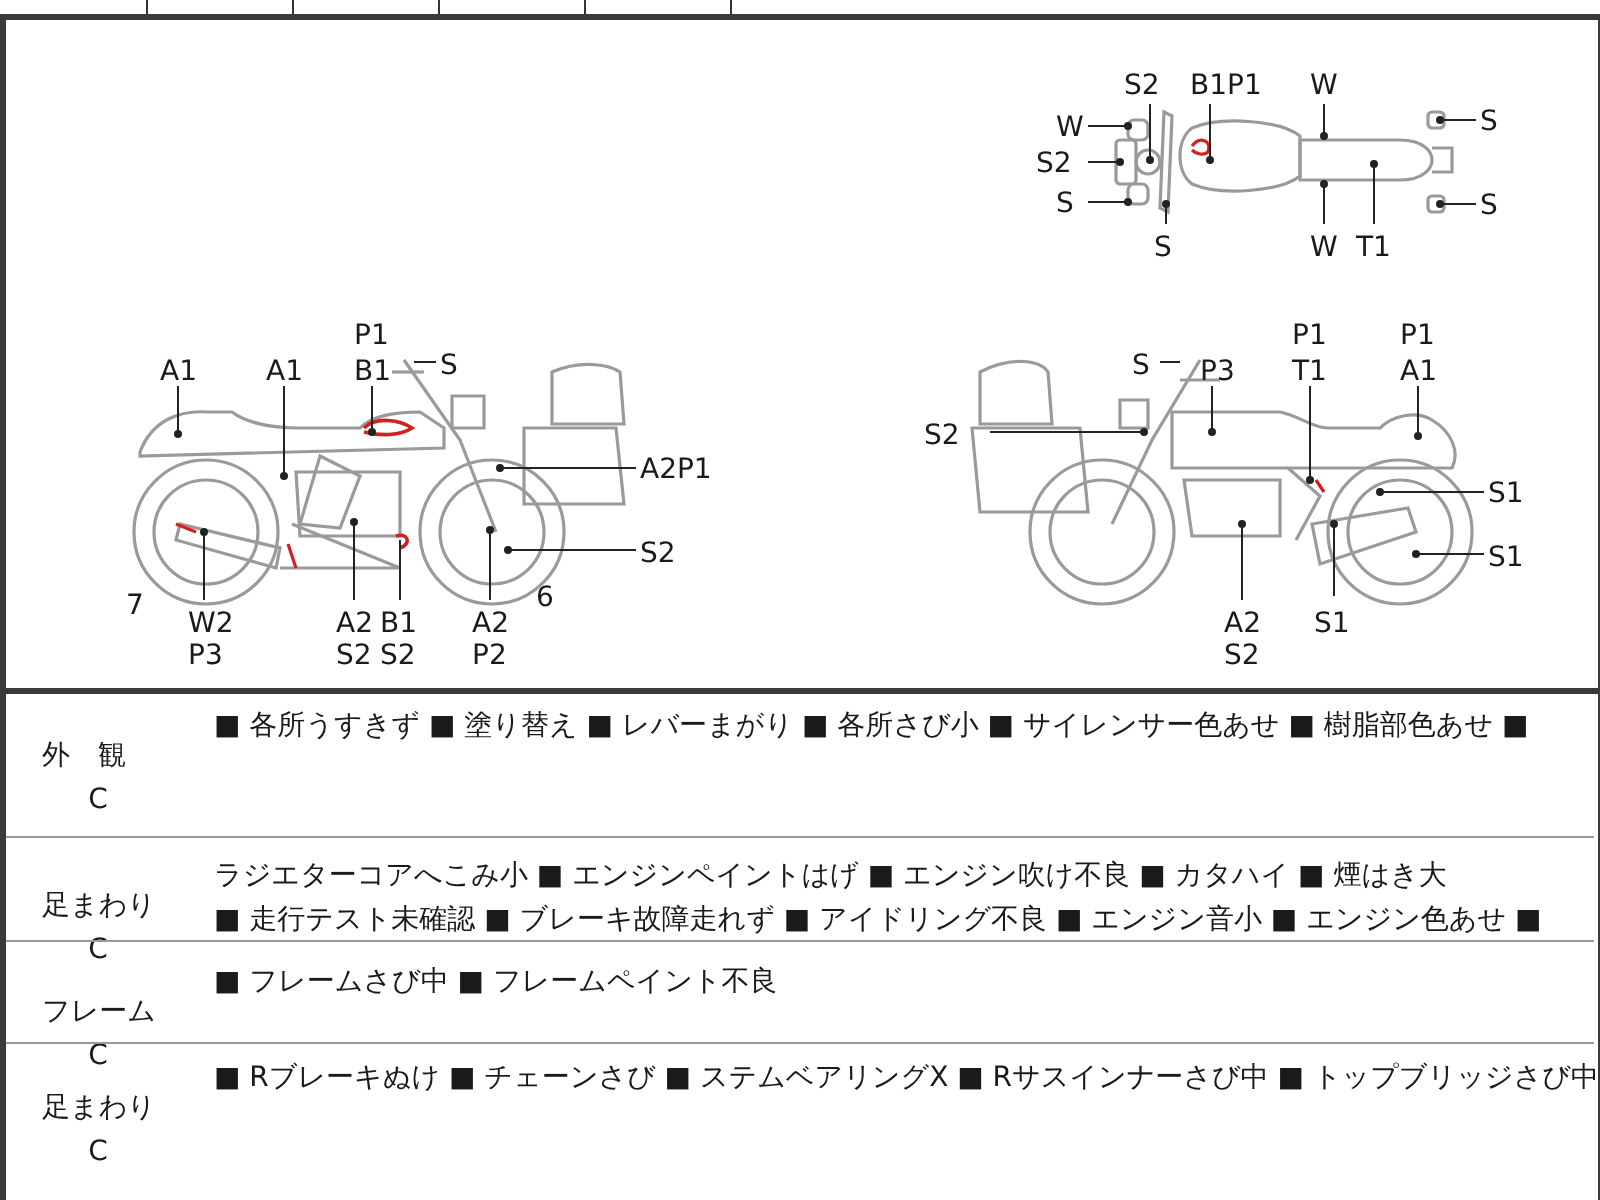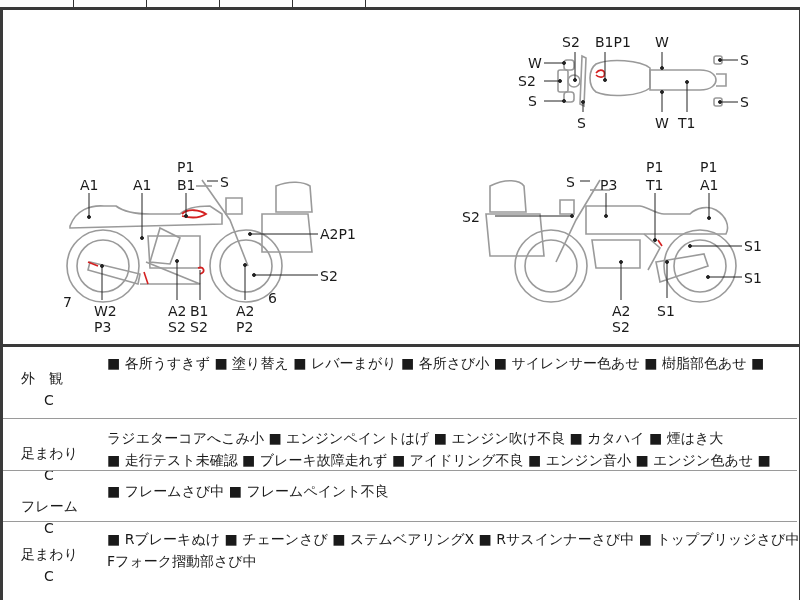--- a/index.html
+++ b/index.html
@@ -236,15 +236,14 @@
 </div>
 <div class="sep" style="top:521px"></div>
 
 <div class="row" style="top:522px;height:78px">
   <div class="cat">
     <span class="name">足まわり</span>
     <span class="grade">C</span>
   </div>
   <div class="items">
     <div class="item">■ Rブレーキぬけ ■ チェーンさび ■ ステムベアリングX ■ Rサスインナーさび中 ■ トップブリッジさび中 ■</div>
-    <div class="item">Fフォーク摺動部さび中</div>
   </div>
 </div>
 
 </body></html>

